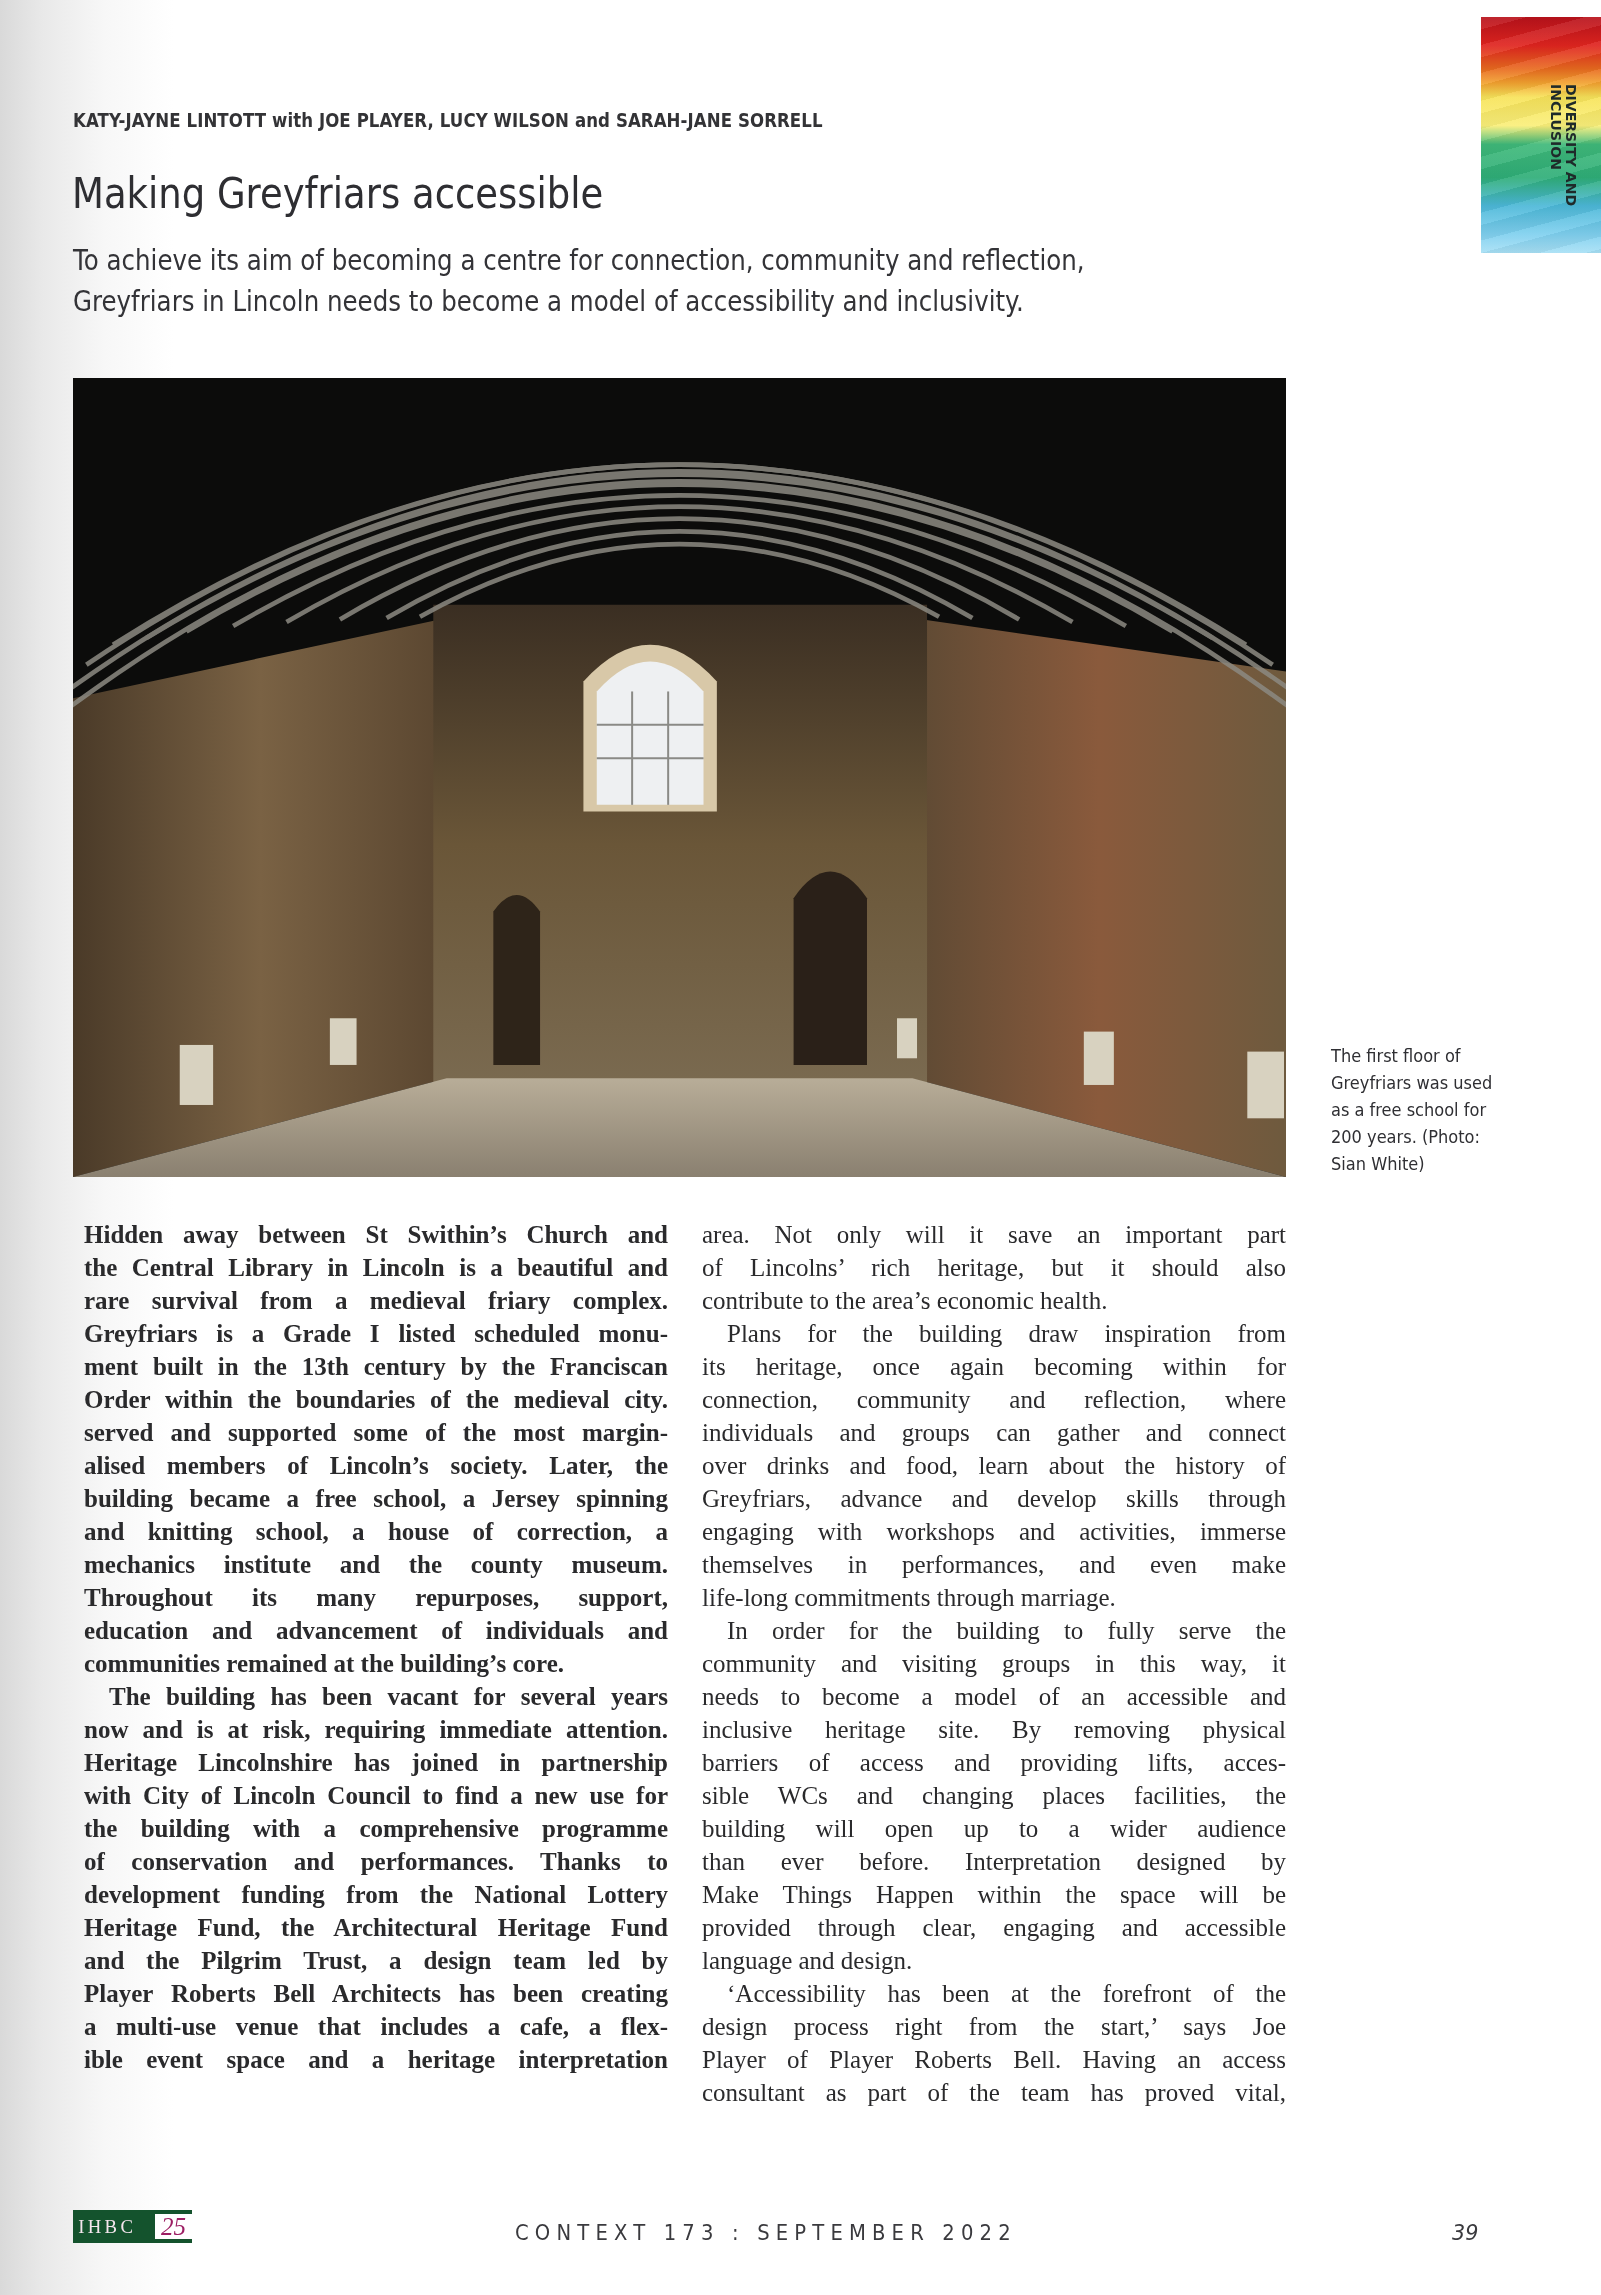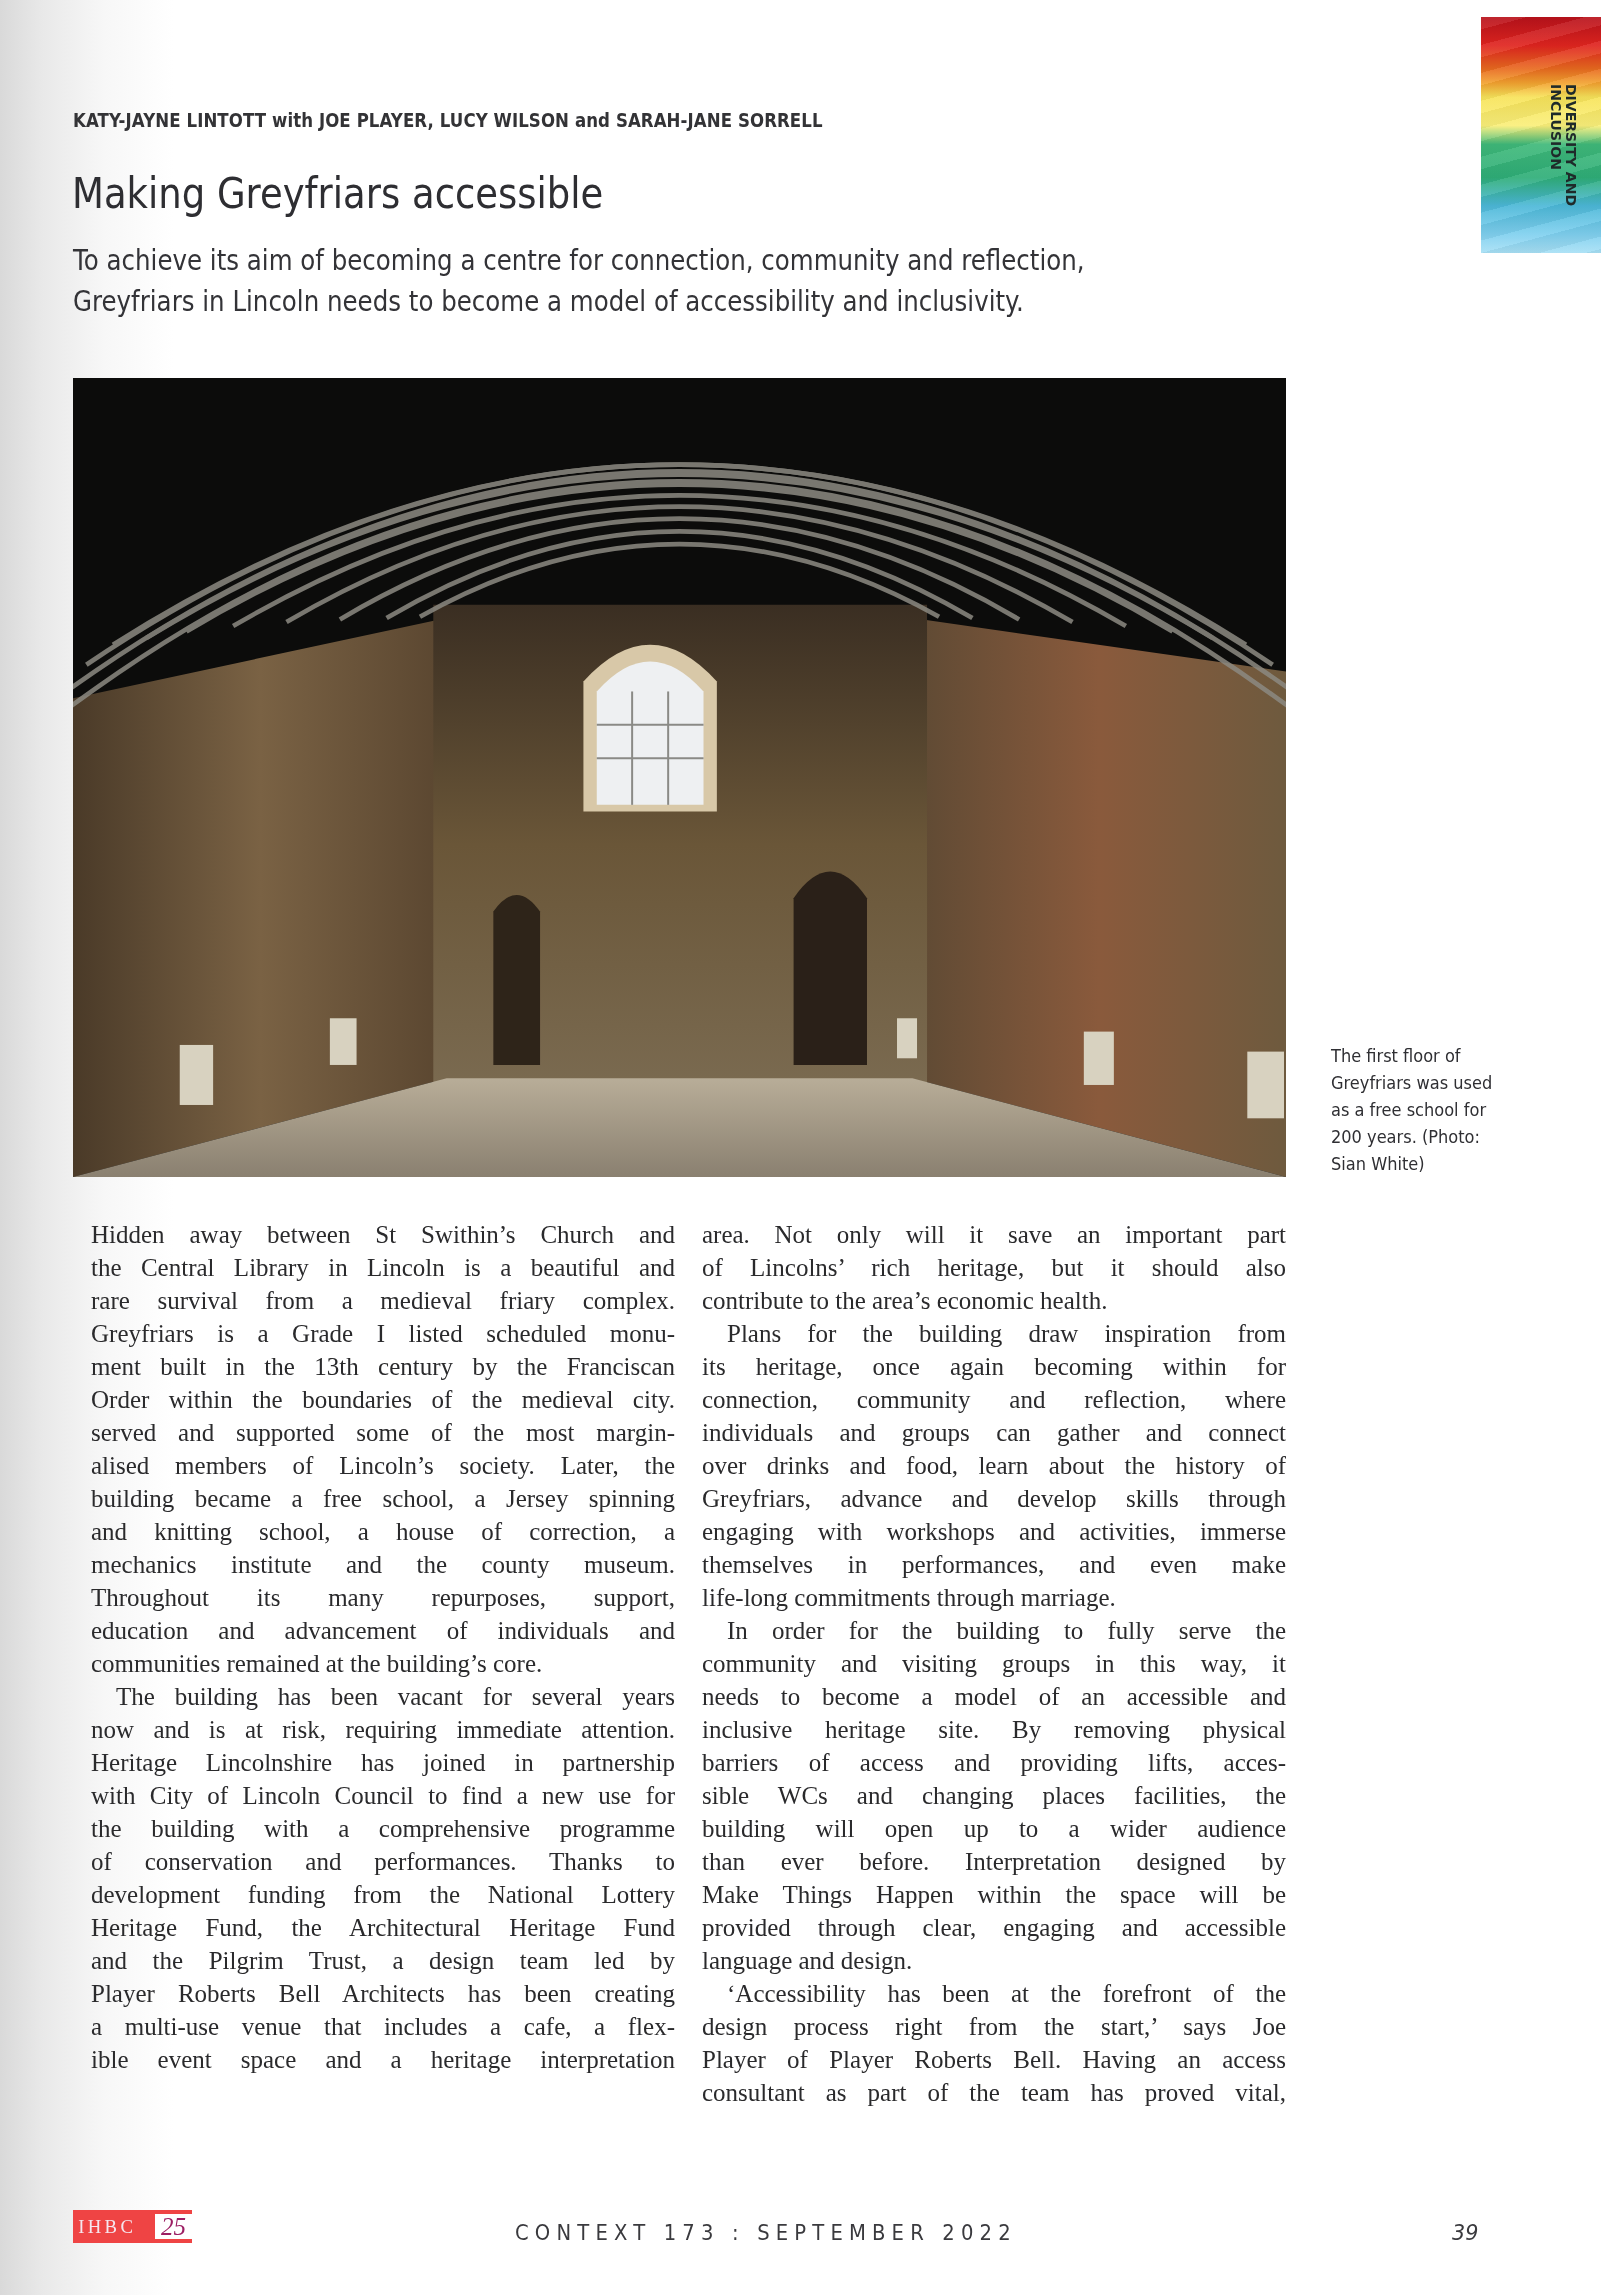--- a/index.html
+++ b/index.html
@@ -64,32 +64,32 @@
     font-family: "DejaVu Sans", sans-serif;
     transform: scaleX(0.9); transform-origin: left top;
   }
   .caption div { white-space: nowrap; }
 
   .col {
     position: absolute; top: 1218px; width: 584px;
     font-family: "Liberation Serif", "DejaVu Serif", serif;
     font-size: 25px; line-height: 33px; color: #2a2a2c;
   }
-  .col-left { left: 91px; }
+  .col-left { left: 84px; font-weight: bold; }
   .col-right { left: 702px; }
   .ln {
     display: block; height: 33px; white-space: nowrap; overflow: hidden;
     text-align: justify; text-align-last: justify;
   }
   .ln.end { text-align-last: left; }
   .ln.indent { text-indent: 25px; }
 
   .footer-logo {
     position: absolute; left: 73px; top: 2210px; width: 119px; height: 33px;
-    background: #ef4444; display: flex; align-items: center; box-sizing: border-box;
+    background: #14532d; display: flex; align-items: center; box-sizing: border-box;
     padding-left: 5.3px;
   }
   .footer-logo .ihbc {
     color: #f5e6ee; font-size: 18.7px; letter-spacing: 3.3px;
     font-family: "Liberation Serif", "DejaVu Serif", serif; width: 68px;
   }
   .footer-logo .num {
     background: #ffffff; color: #9c1e63; height: 25px; width: 40px; margin-left: 14px;
     display: flex; align-items: center; justify-content: center;
     font-size: 25px; font-family: "Liberation Serif", "DejaVu Serif", serif; font-style: italic;

